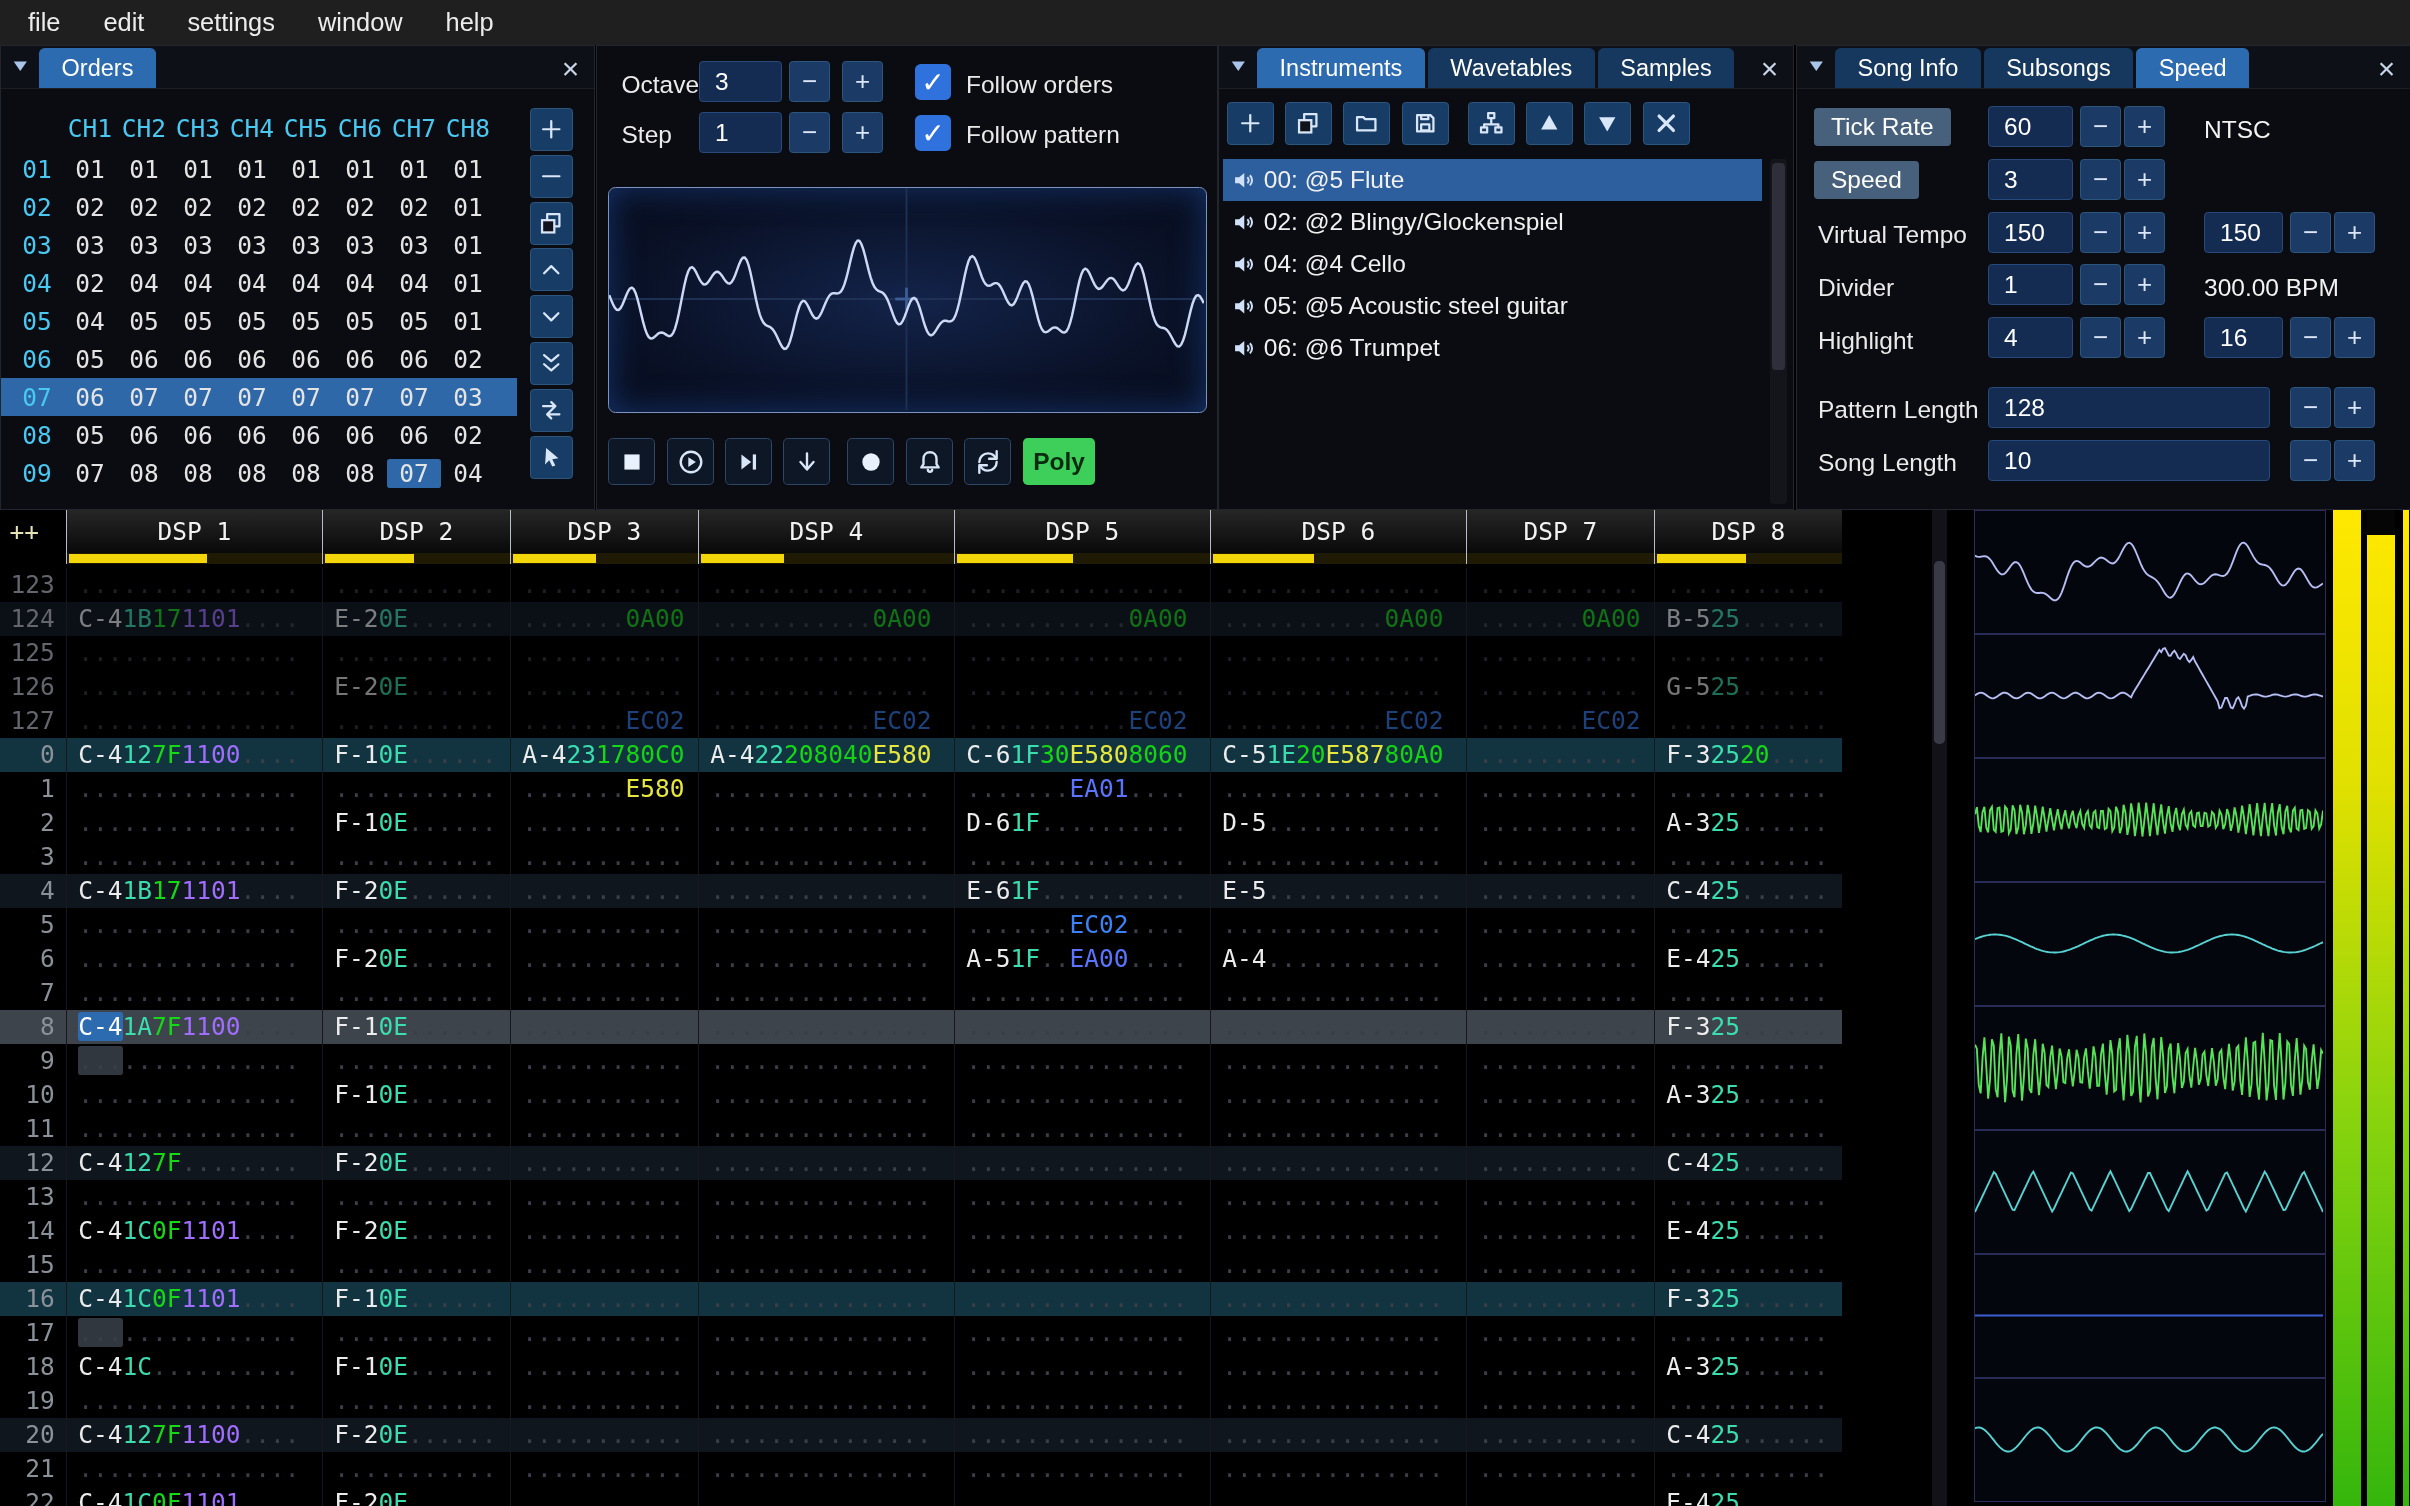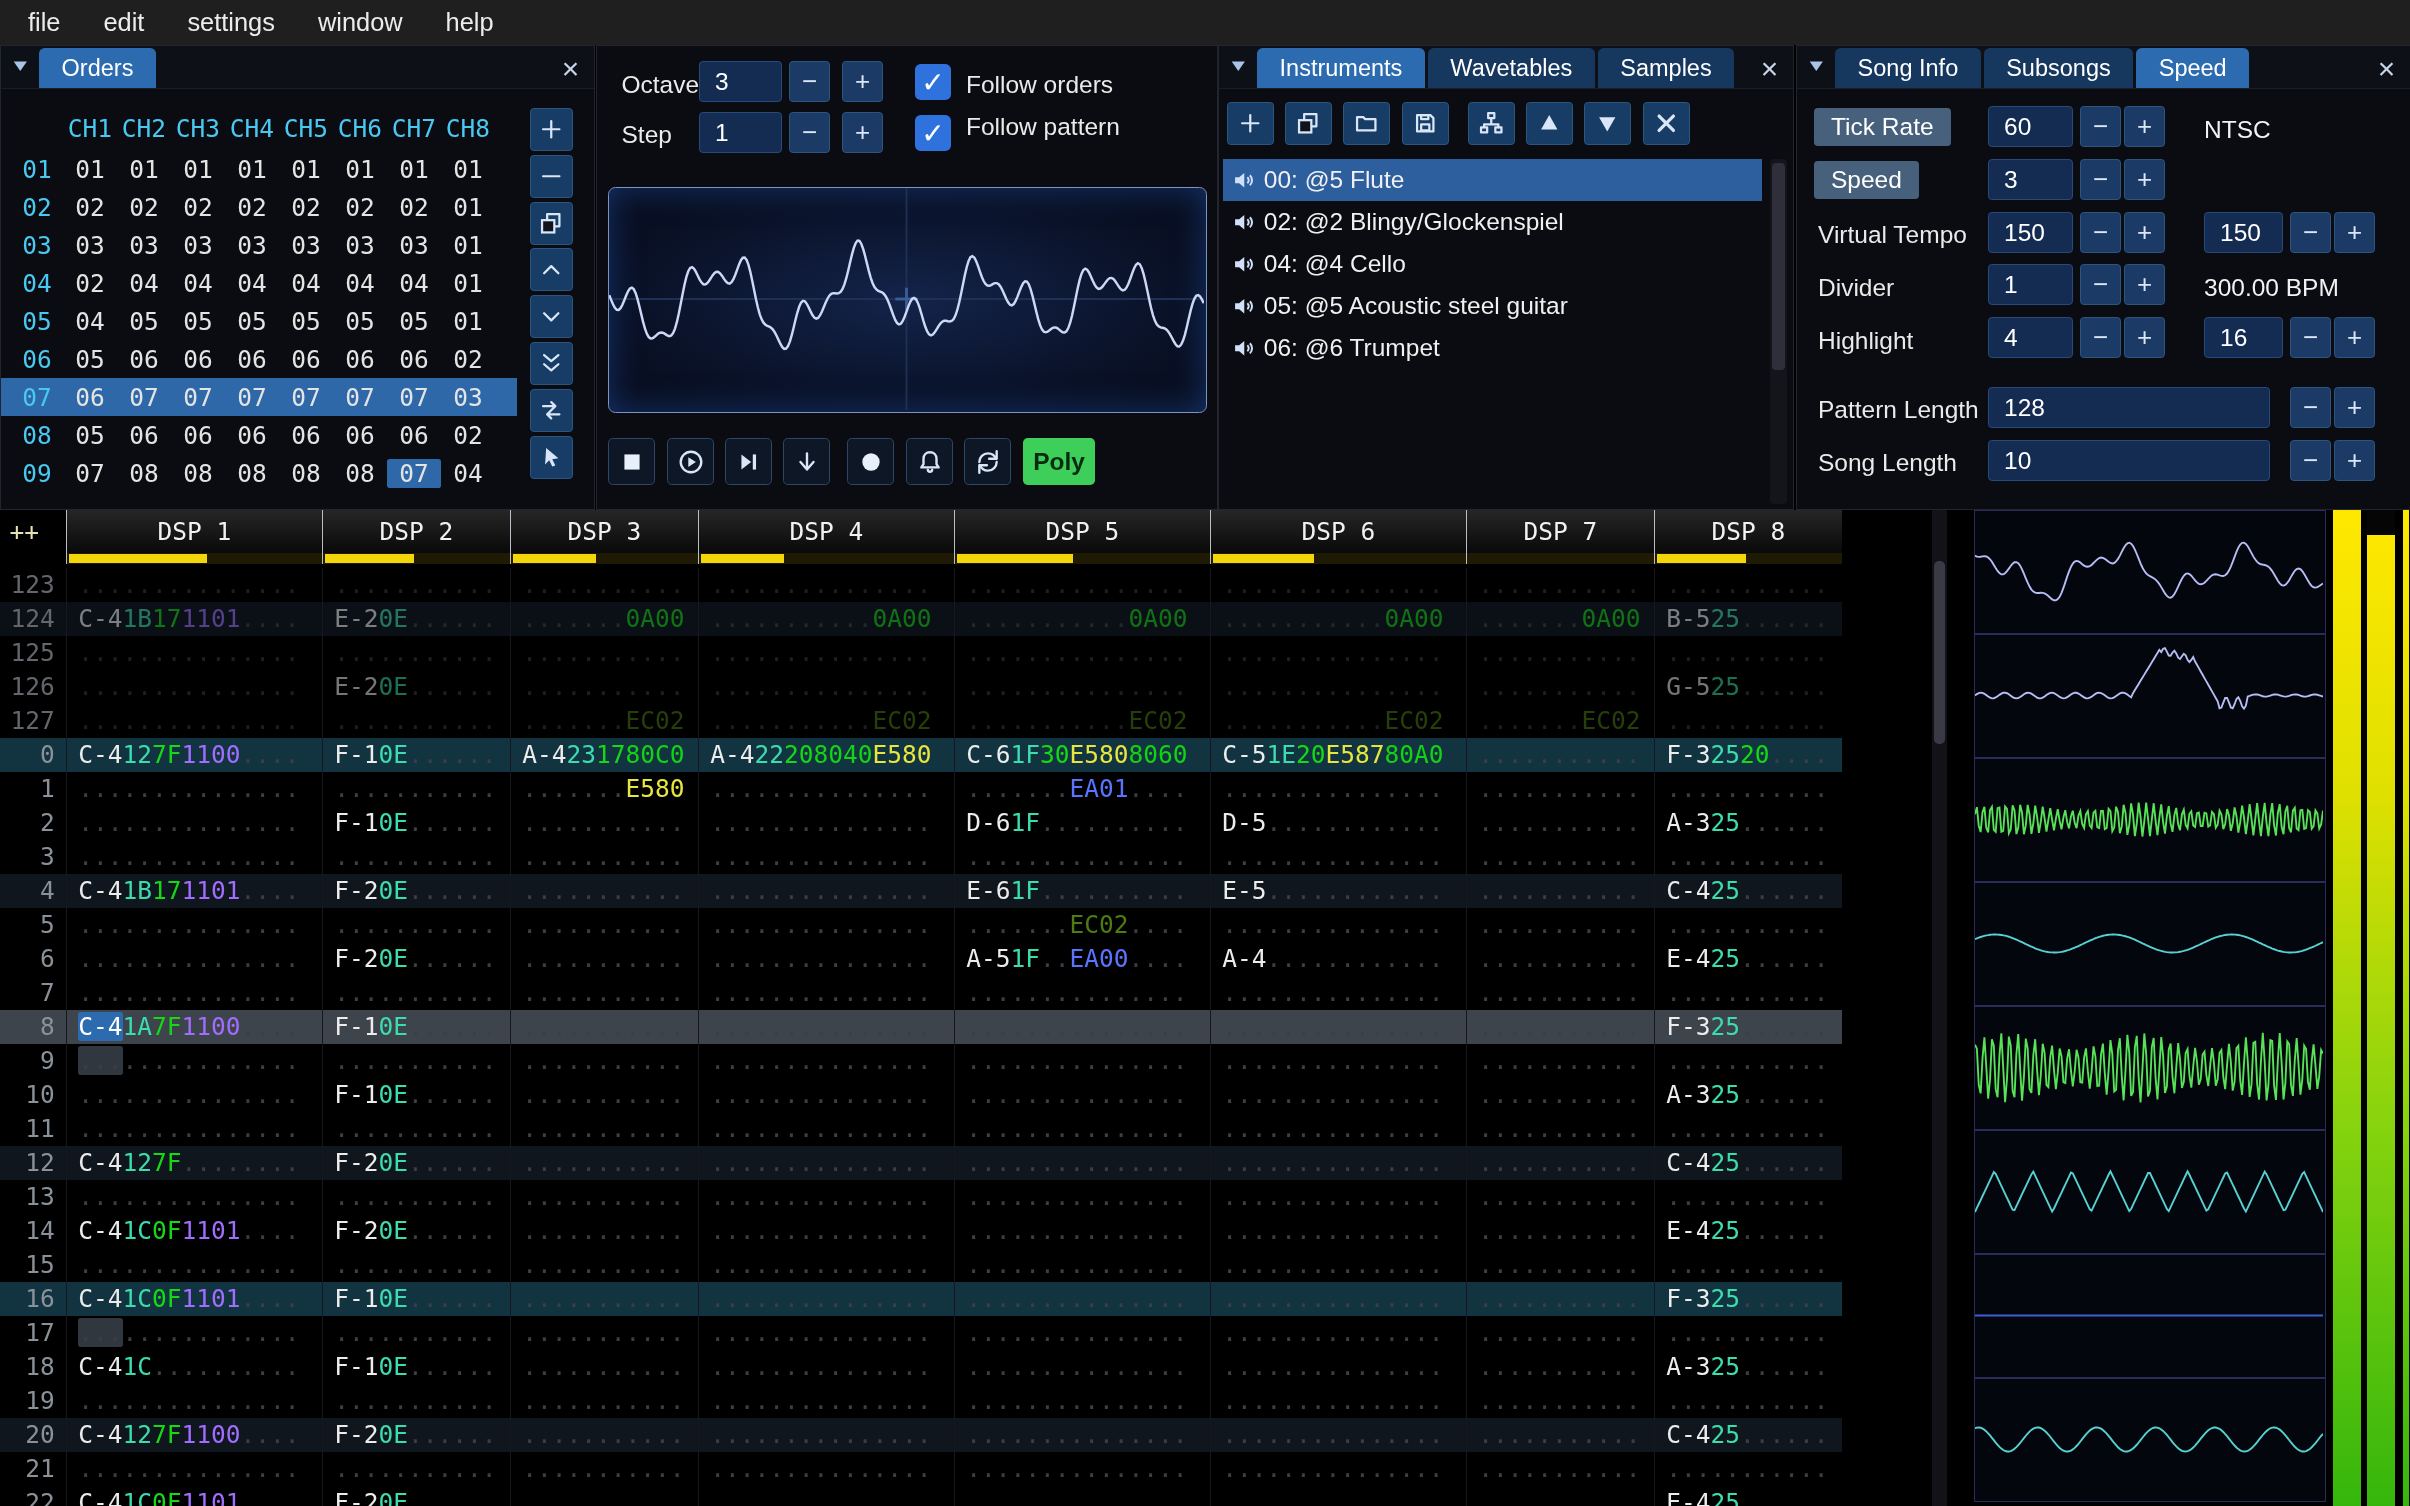--- a/index.html
+++ b/index.html
@@ -86,21 +86,21 @@
 .prow{display:flex;height:34px;line-height:34px;font-size:24.5px}
 .prow.h1{background:#10161d}
 .prow.h2{background:#123441}
 .prow.cursor-row{background:#3d444c}
 .prow.prev.h1{background:#0b1016}
 .prow.prev .seg{opacity:.5}
 .prow.prev .pnum{color:#63666c}
 .pnum{flex:none;width:66px;text-align:right;padding-right:11.3px;color:#8b9199}
 .pcell{flex:none;padding-left:11.3px;border-left:0.9px solid #16181e;white-space:pre;overflow:hidden}
 .seg.n{color:#ececec}.seg.i{color:#3bdcae}.seg.v{color:#16d916}.seg.d{color:#3a3e47}
-.seg.fp{color:#a06dff}.seg.fg{color:#13d313}.seg.fy{color:#e6e63e}.seg.fm{color:#4d7c0f}.seg.fb{color:#5a74ff}
+.seg.fp{color:#a06dff}.seg.fg{color:#13d313}.seg.fy{color:#e6e63e}.seg.fm{color:#3b82f6}.seg.fb{color:#5a74ff}
 .seg.cursor{background:#2d6bb0;color:#fff;border-radius:2.8px}
 .seg.ghost{background:#31373f;border-radius:2.8px}
 
 
 #pat-scroll{position:absolute;left:1932px;top:510px;width:15px;height:996px;background:#121218}
 #pat-scroll .handle{position:absolute;left:1.9px;top:51px;width:11.3px;height:183px;background:#3a3a46;border-radius:4.7px}
 #scopes{position:absolute;left:1974px;top:510px;width:352px;height:996px}
 .scope{width:352px;height:124px;border:1.9px solid #2b2b5a;background:#04060d;position:relative}
 .meter{position:absolute;top:510px;height:996px;background:linear-gradient(180deg,#ffe800 0%,#e0e000 28%,#86d30e 62%,#35b60c 100%)}
 .meter-gap{width:100%;background:#050505}
@@ -296,21 +296,21 @@
       </div>
     <span class="elabel" style="left:369px;top:24.5px">Follow orders</span>
 
     <span class="elabel" style="left:24.5px;top:75px">Step</span>
     <div class="val-box" style="left:102px;top:66px;width:83px">1</div>
     <div class="pm-btn" style="left:192px;top:66px">−</div>
     <div class="pm-btn" style="left:245px;top:66px">+</div>
     <div class="cbox" style="left:318px;top:69px">
         <span>✓</span>
       </div>
-    <span class="elabel" style="left:369px;top:67px">Follow pattern</span>
+    <span class="elabel" style="left:369px;top:75px">Follow pattern</span>
 
     <div id="osc-box"><svg width="595" height="222" viewBox="0 0 632 236">
           <line x1="0" y1="118" x2="632" y2="118" stroke="#1e3054" stroke-width="2"></line>
           <line x1="316" y1="0" x2="316" y2="236" stroke="#1e3054" stroke-width="2"></line>
           <line x1="304" y1="118" x2="328" y2="118" stroke="#3c5d96" stroke-width="3"></line>
           <line x1="316" y1="106" x2="316" y2="130" stroke="#3c5d96" stroke-width="3"></line>
           <polyline points="0,113.9 2,118.9 4,123.6 6,127.3 8,129.4 10,129.6 12,127.7 14,124.1 16,119.3 18,114.3 20,109.8 22,106.8 24,105.9 26,107.5 28,111.6 30,117.9 32,125.7 34,134.1 36,142.4 38,149.5 40,155.0 42,158.5 44,160.0 46,159.8 48,158.4 50,156.6 52,154.8 54,153.8 56,153.6 58,154.3 60,155.6 62,156.9 64,157.5 66,156.8 68,154.1 70,149.2 72,142.1 74,133.2 76,123.0 78,112.6 80,102.8 82,94.5 84,88.5 86,85.0 88,84.2 90,85.7 92,88.9 94,93.0 96,97.1 98,100.3 100,102.3 102,102.6 104,101.3 106,98.9 108,95.8 110,92.7 112,90.3 114,89.1 116,89.3 118,90.9 120,93.5 122,96.6 124,99.4 126,101.2 128,101.6 130,100.1 132,96.9 134,92.2 136,86.7 138,81.2 140,76.8 142,74.1 144,73.9 146,76.4 148,81.7 150,89.3 152,98.5 154,108.4 156,118.2 158,127.0 160,134.3 162,139.6 164,143.2 166,145.3 168,146.5 170,147.3 172,148.6 174,150.5 176,153.5 178,157.3 180,161.6 182,165.8 184,169.2 186,171.0 188,170.7 190,168.1 192,163.3 194,156.5 196,148.5 198,140.1 200,132.4 202,126.0 204,121.8 206,120.0 208,120.5 210,123.1 212,126.9 214,131.2 216,135.1 218,137.8 220,138.9 222,138.1 224,135.5 226,131.5 228,126.8 230,122.0 232,117.7 234,114.5 236,112.6 238,111.8 240,111.8 242,112.1 244,111.8 246,110.4 248,107.4 250,102.5 252,95.9 254,87.9 256,79.2 258,70.8 260,63.6 262,58.5 264,55.9 266,56.3 268,59.5 270,65.0 272,72.3 274,80.4 276,88.3 278,95.5 280,101.2 282,105.3 284,107.8 286,109.3 288,110.1 290,111.0 292,112.6 294,115.3 296,119.2 298,124.1 300,129.7 302,135.3 304,140.2 306,143.6 308,145.0 310,144.3 312,141.4 314,136.9 316,131.4 318,125.8 320,121.0 322,117.8 324,116.8 326,118.2 328,121.9 330,127.5 332,134.2 334,141.2 336,147.5 338,152.5 340,155.6 342,156.7 344,155.8 346,153.5 348,150.3 350,147.0 352,144.1 354,142.1 356,141.2 358,141.1 360,141.6 362,141.9 364,141.4 366,139.5 368,135.6 370,129.7 372,121.8 374,112.5 376,102.5 378,92.7 380,84.2 382,77.6 384,73.6 386,72.4 388,73.9 390,77.6 392,82.8 394,88.7 396,94.3 398,98.9 400,102.1 402,103.8 404,104.0 406,103.2 408,102.0 410,101.1 412,101.1 414,102.3 416,104.9 418,108.7 420,113.1 422,117.7 424,121.5 426,124.0 428,124.7 430,123.4 432,120.1 434,115.5 436,110.2 438,105.2 440,101.2 442,99.2 444,99.5 446,102.4 448,107.7 450,114.9 452,123.2 454,131.6 456,139.4 458,145.8 460,150.3 462,152.8 464,153.4 466,152.7 468,151.2 470,149.6 472,148.4 474,148.2 476,148.8 478,150.3 480,152.0 482,153.4 484,153.7 486,152.4 488,148.9 490,143.2 492,135.5 494,126.2 496,116.3 498,106.6 500,98.0 502,91.4 504,87.2 506,85.8 508,86.8 510,89.8 512,94.0 514,98.6 516,102.7 518,105.7 520,107.2 522,106.9 524,105.3 526,102.7 528,99.8 530,97.3 532,95.8 534,95.6 536,96.8 538,99.2 540,102.2 542,105.3 544,107.8 546,108.9 548,108.2 550,105.7 552,101.5 554,96.2 556,90.5 558,85.3 560,81.6 562,80.0 564,81.1 566,84.9 568,91.3 570,99.6 572,108.9 574,118.6 576,127.5 578,135.1 580,140.9 582,144.8 584,147.1 586,148.1 588,148.6 590,149.1 592,150.2 594,152.3 596,155.3 598,158.9 600,162.8 602,166.1 604,168.3 606,168.5 608,166.5 610,162.2 612,155.8 614,147.8 616,139.1 618,130.6 620,123.3 622,117.8 624,114.6 626,113.8 628,115.3 630,118.5 632,122.5" fill="none" stroke="#ccd8f4" stroke-width="2.6"></polyline>
         </svg></div>
     <div id="transport">
         <div class="tr-btn" style="left: 11.3px; top: 0px;">

